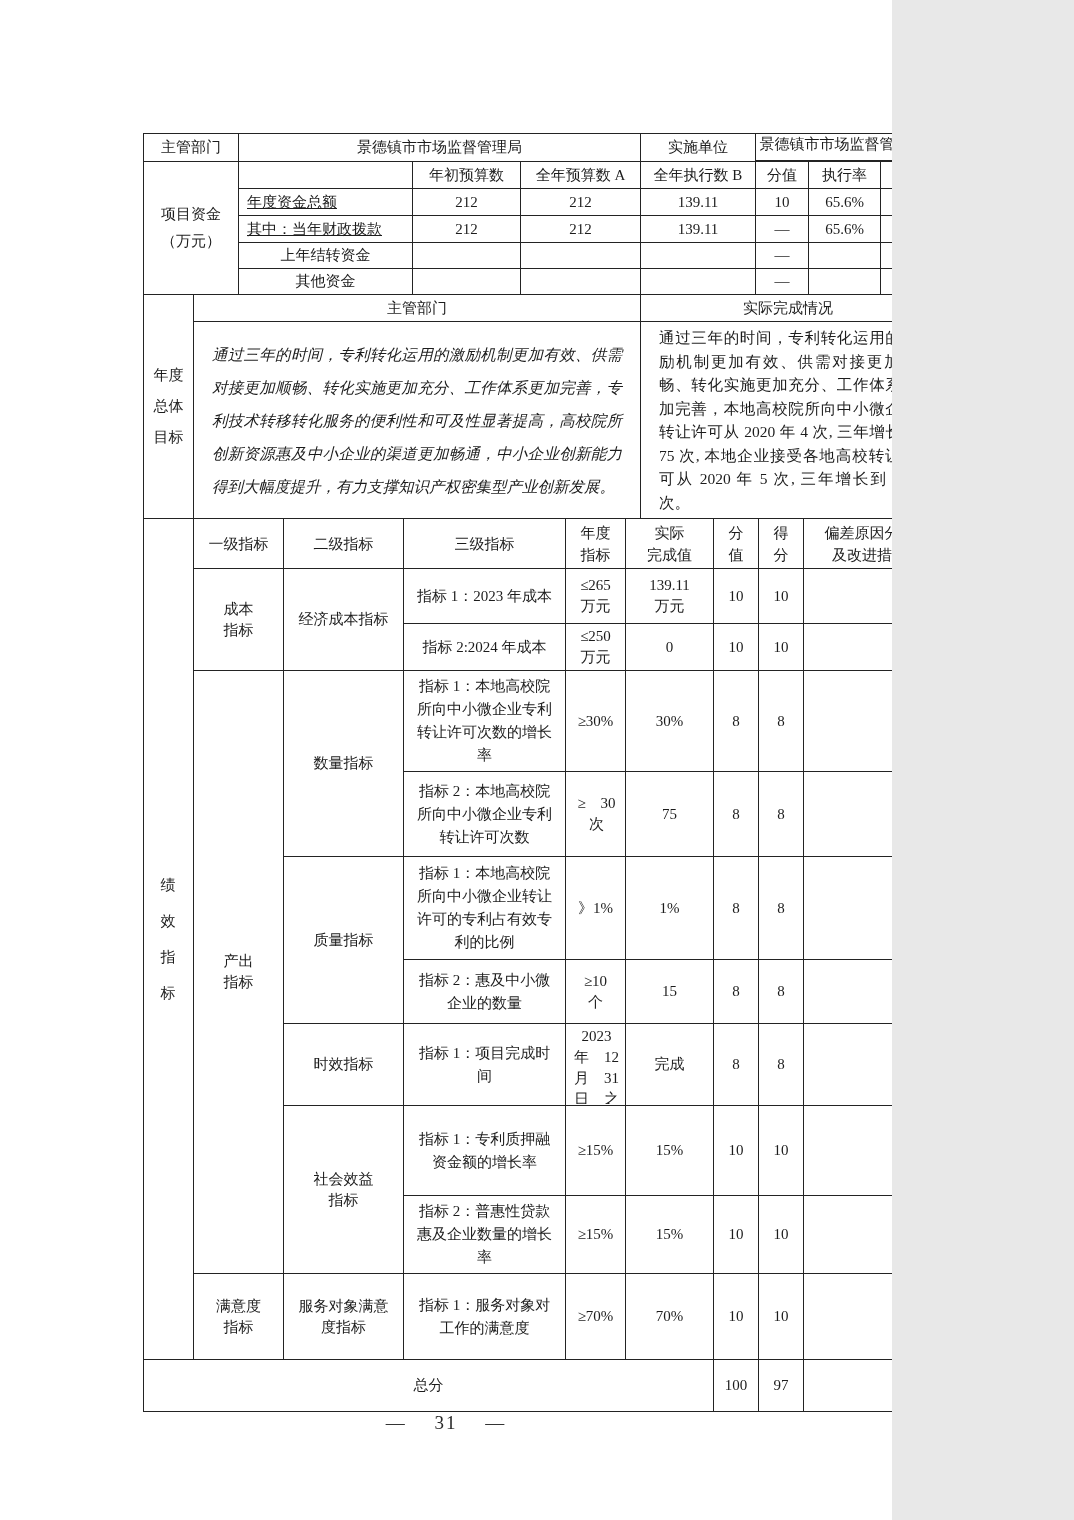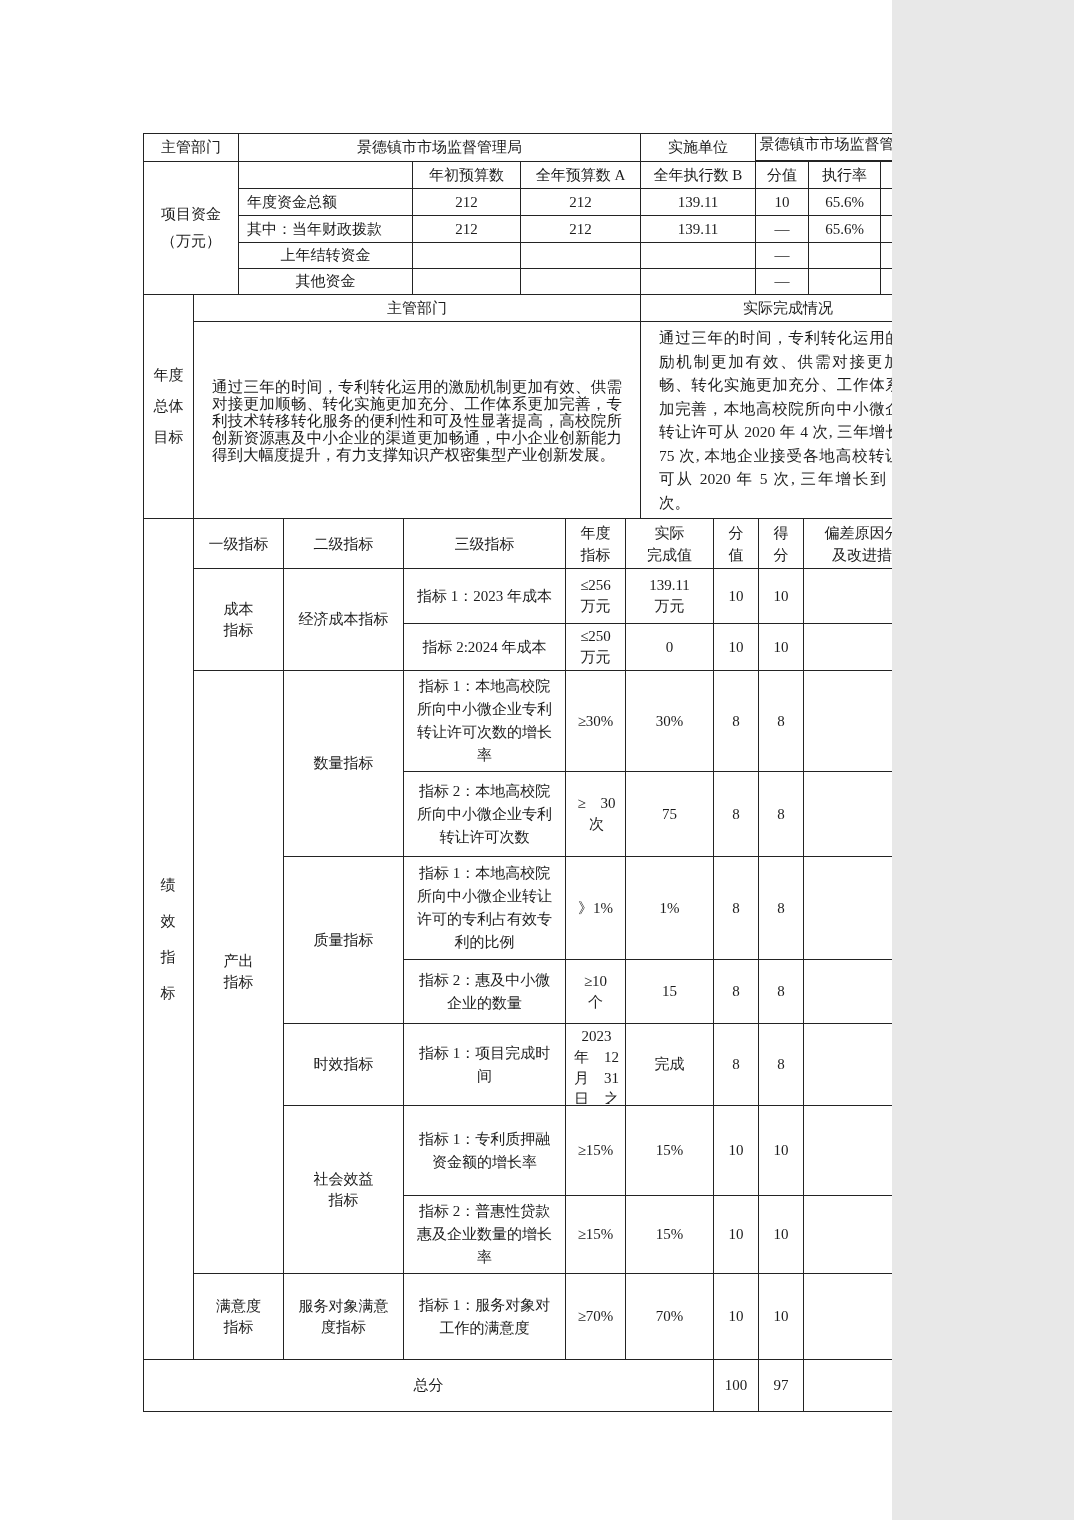--- a/index.html
+++ b/index.html
@@ -17,29 +17,29 @@
   td{
     border:1px solid #232323;
     font-size:15px;
     line-height:21px;
     text-align:center;
     vertical-align:middle;
     padding:2px 4px;
     overflow:hidden;
   }
   .pre{white-space:pre-line;}
-  .left{text-align:left;padding-left:8px;}
+  .left{text-align:left;padding-left:8px;text-decoration:underline;}
   .lvl3{text-align:center;padding:4px 8px;line-height:23px;}
   .hdr{line-height:22px;}
   .goal{
     text-align:justify;
     padding:4px 18px;
     font-size:15.5px;
   }
-  .goal-l{line-height:17px;}
+  .goal-l{line-height:33px;font-style:italic;}
   .goal-r{line-height:23.5px;}
   .vlabel{line-height:36px;letter-spacing:1px;}
   .seclabel{line-height:27px;}
   .target-left{text-align:center;padding-left:6px;}
   .clip-cell{vertical-align:top;padding:2px 4px 0 6px;}
   .clip-inner{height:78px;overflow:hidden;line-height:21px;text-align:center;white-space:pre-line;}
   .unit-box-cell{position:relative;}
   .raised-box{
     position:absolute;left:-1px;top:-6px;right:6px;bottom:0;
     background:#ffffff;border:1px solid #232323;
@@ -180,21 +180,21 @@
 分</td>
           <td class="hdr pre">偏差原因分析
 及改进措施</td>
         </tr>
 
         <tr style="height:55px">
           <td rowspan="2" class="pre">成本
 指标</td>
           <td rowspan="2">经济成本指标</td>
           <td class="lvl3">指标 1：2023 年成本</td>
-          <td class="pre">≤256
+          <td class="pre">≤265
 万元</td>
           <td class="pre">139.11
 万元</td>
           <td>10</td>
           <td>10</td>
           <td></td>
         </tr>
         <tr style="height:40px">
           <td class="lvl3">指标 2:2024 年成本</td>
           <td class="pre">≤250
@@ -291,13 +291,14 @@
         <tr style="height:52px">
           <td colspan="6">总分</td>
           <td>100</td>
           <td>97</td>
           <td></td>
         </tr>
       </tbody>
     </table>
   </div>
 
+  <div class="footer-page">—　 31 　—</div>
 </div>
 
 </body></html>

